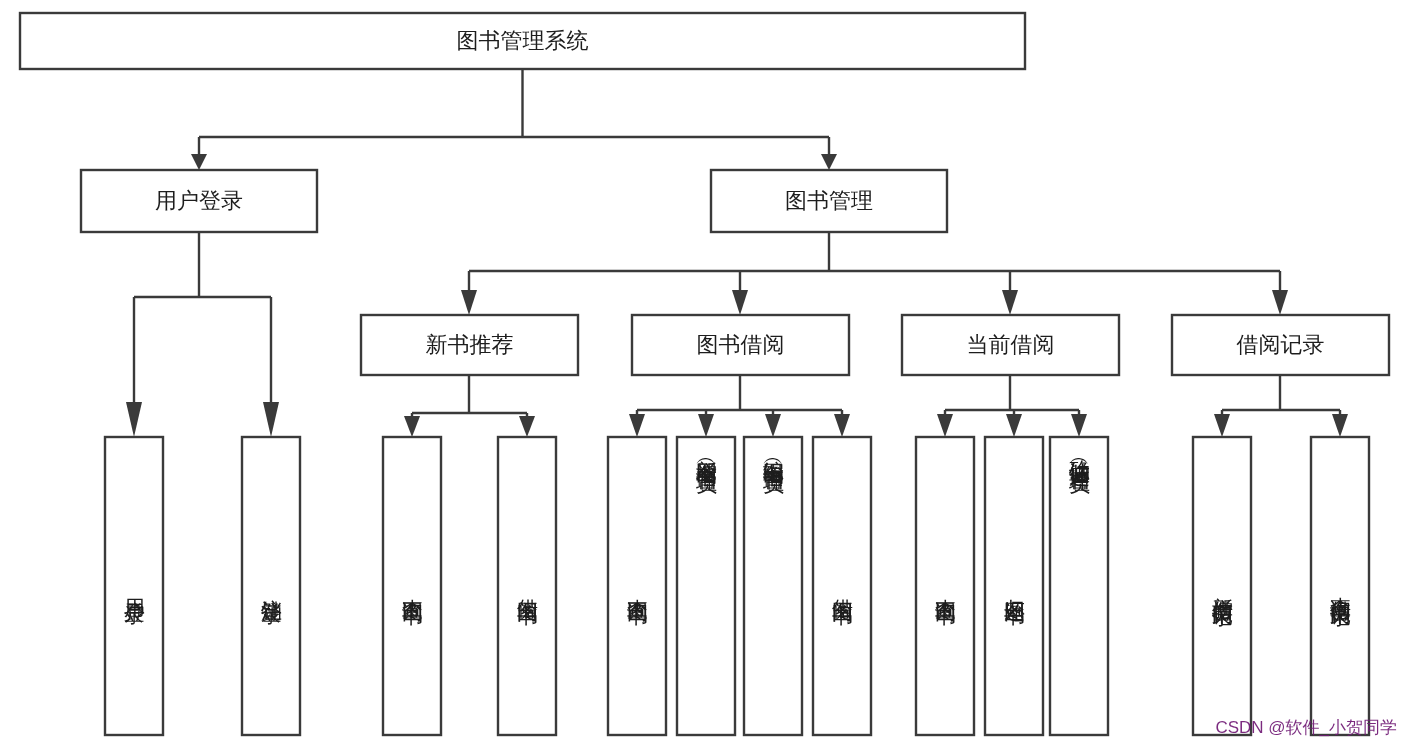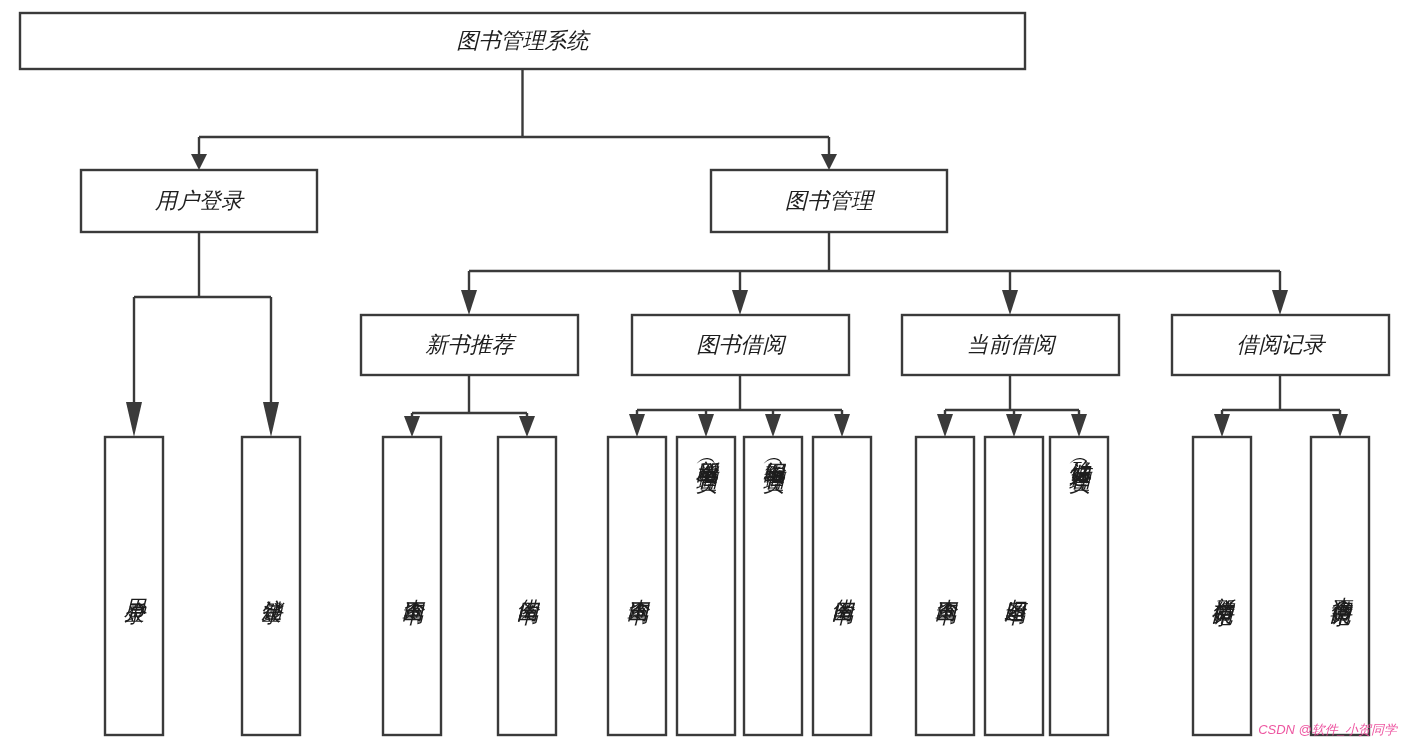--- a/index.html
+++ b/index.html
@@ -12,21 +12,20 @@
     width: 1405px;
     height: 747px;
     font-family: "Liberation Sans", "DejaVu Sans", sans-serif;
     overflow: hidden;
     position: relative;
   }
   #diagram-root {
     position: relative;
     width: 1405px;
     height: 747px;
-    font-style: italic;
   }
   svg#flow-svg {
     position: absolute;
     top: 0;
     left: 0;
     width: 1405px;
     height: 747px;
   }
   .node-box {
     fill: #ffffff;
@@ -67,22 +66,22 @@
     line-height: 1.18;
     letter-spacing: 2px;
     color: #1d1d1d;
     white-space: nowrap;
   }
   #watermark {
     position: absolute;
     right: 8px;
     bottom: 8px;
     font-family: "Liberation Sans", "DejaVu Sans", sans-serif;
-    font-size: 13px;
-    color: #ec4899;
+    font-size: 17px;
+    color: #701a75;
     opacity: 0.92;
     user-select: none;
     white-space: nowrap;
     margin-top: 33px;
   }
 </style>
 </head>
 <body>
 
 <div id="diagram-root">

